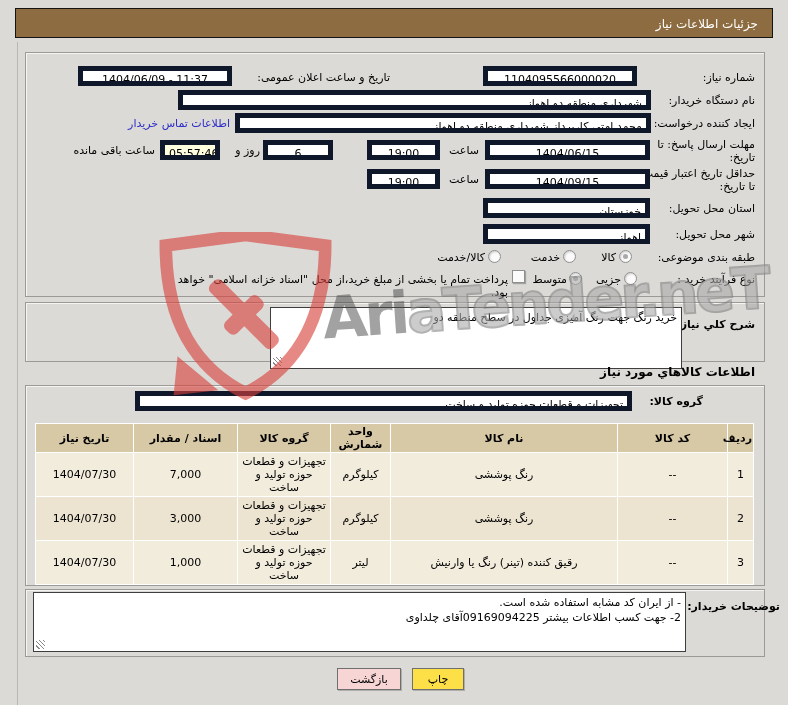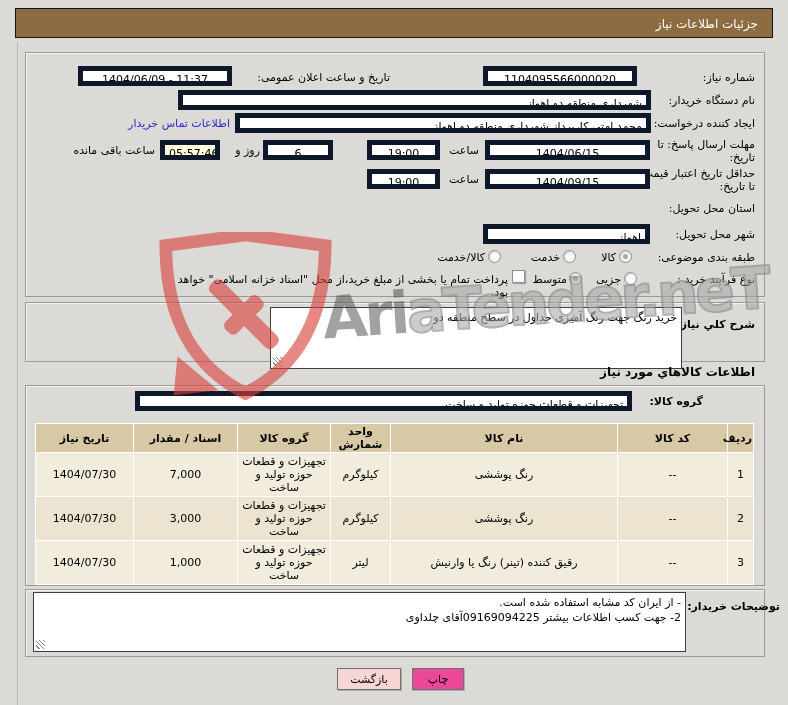--- a/index.html
+++ b/index.html
@@ -32,21 +32,21 @@
            background:repeating-linear-gradient(45deg, transparent 0 2px, #8a8a8a 2px 3px); }
   table.goods { position:absolute; left:35px; top:423px; width:718px; border-collapse:collapse;
            direction:rtl; table-layout:fixed; background:#fff; border:1px solid #a79b7e; font-size:11px; }
   table.goods th { background:#d7c8a6; font-weight:bold; height:28px; border:1px solid #fff; padding:1px; }
   table.goods td { background:#f2ecdd; border:1px solid #fff; height:44px; text-align:center;
            vertical-align:middle; padding:1px 2px; line-height:13px; }
   table.goods tr.alt td { background:#ece4d0; }
   .btn { position:absolute; height:22px; border:1px solid #6f6f6f; font-size:11px; text-align:center;
          line-height:21px; cursor:pointer; box-shadow:1px 1px 0 rgba(0,0,0,.2); }
   .btn-back { background:#f7d5d5; }
-  .btn-print { background:#ec4899; }
+  .btn-print { background:#fde047; }
   .watermark { position:absolute; left:0; top:0; width:788px; height:705px; pointer-events:none; z-index:40; }
   .wm-text { position:absolute; left:322px; top:268px; width:475px; white-space:nowrap;
              transform:rotate(-4deg); font-weight:bold; font-size:58px; letter-spacing:-3px; }
   .wm-dark { color:rgba(70,70,70,.5); }
   .wm-gray { color:rgba(230,230,230,.25); -webkit-text-stroke:2px rgba(125,125,125,.45);
              text-shadow:1px 1px 0 rgba(120,120,120,.25), -1px -1px 0 rgba(120,120,120,.25); }
   .wm-logo { position:absolute; left:148px; top:232px; opacity:.62; }
 </style>
 </head>
 <body>
@@ -78,20 +78,21 @@
   <div class="lbl" style="left:224px; top:144px; width:36px;">روز و</div>
   <div class="ibox ltr c yellow" style="left:160px; top:140px; width:60px;">05:57:46</div>
   <div class="lbl" style="left:42px; top:144px; width:113px;">ساعت باقی مانده</div>
 
   <div class="lbl" style="right:33px; top:167px; width:120px;">حداقل تاریخ اعتبار قیمت: تا تاریخ:</div>
   <div class="ibox ltr c" style="left:485px; top:169px; width:165px;">1404/09/15</div>
   <div class="lbl" style="left:445px; top:173px; width:34px;">ساعت</div>
   <div class="ibox ltr c" style="left:367px; top:169px; width:73px;">19:00</div>
 
   <div class="lbl" style="right:33px; top:202px; width:120px;">استان محل تحویل:</div>
+  <div class="ibox rtl" style="left:483px; top:198px; width:167px;">خوزستان</div>
 
   <div class="lbl" style="right:33px; top:228px; width:120px;">شهر محل تحویل:</div>
   <div class="ibox rtl" style="left:483px; top:224px; width:167px;">اهواز</div>
 
   <div class="lbl" style="right:33px; top:251px; width:120px;">طبقه بندی موضوعی:</div>
   <div class="radio sel" style="left:619px; top:250px;"></div>
   <div class="lbl" style="left:588px; top:251px; width:28px;">کالا</div>
   <div class="radio" style="left:563px; top:250px;"></div>
   <div class="lbl" style="left:520px; top:251px; width:40px;">خدمت</div>
   <div class="radio" style="left:488px; top:250px;"></div>

